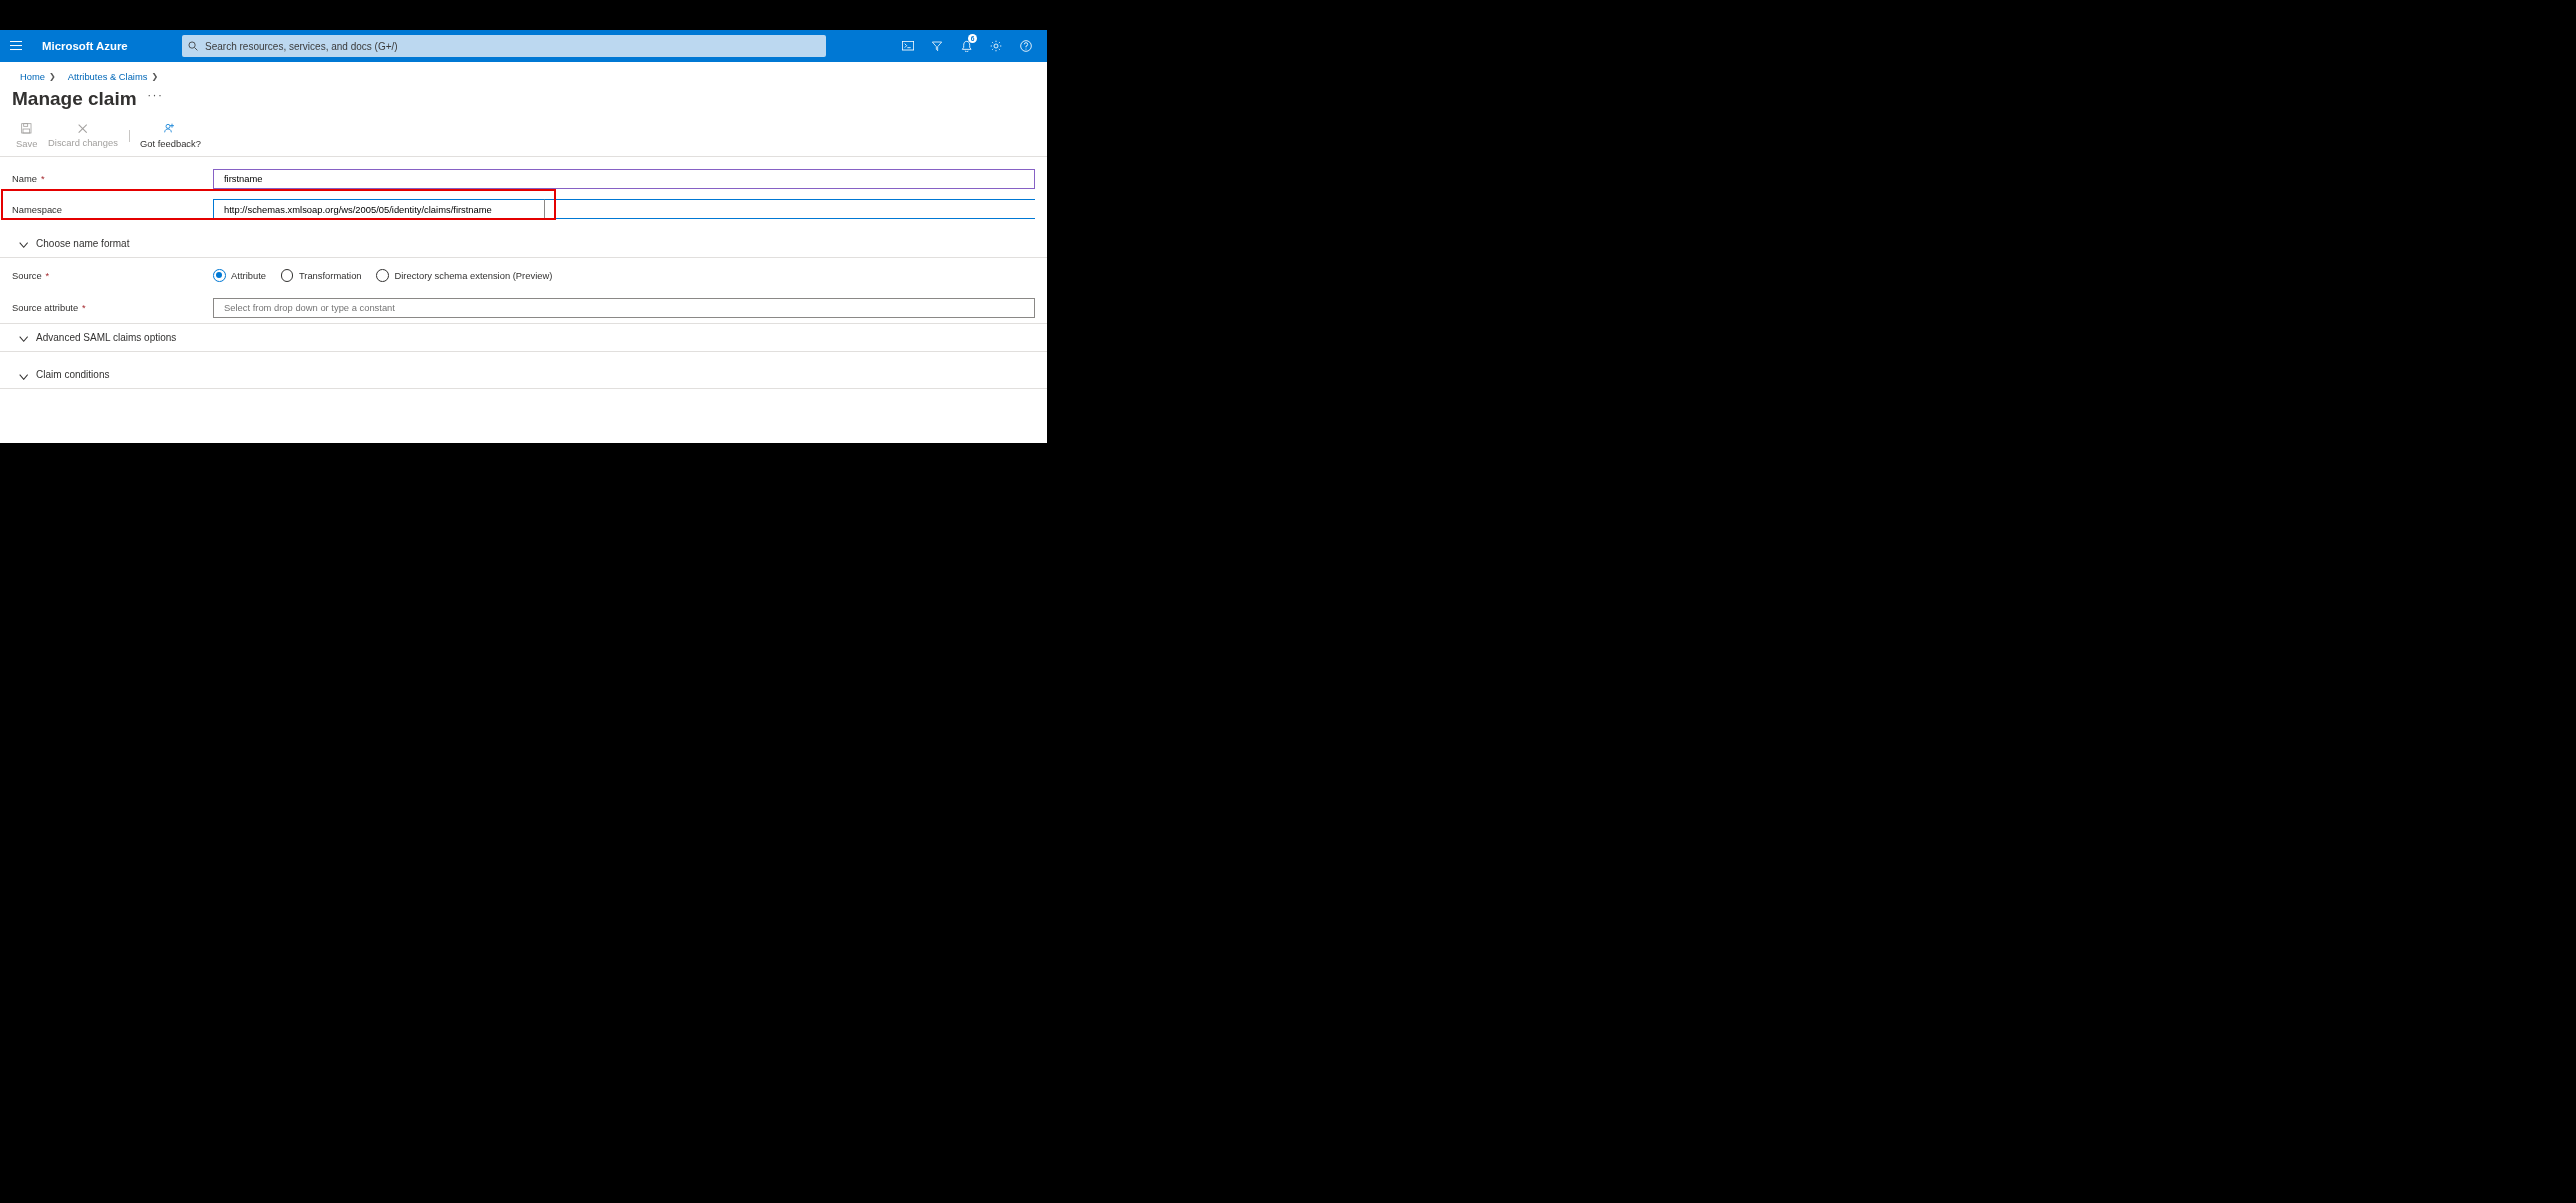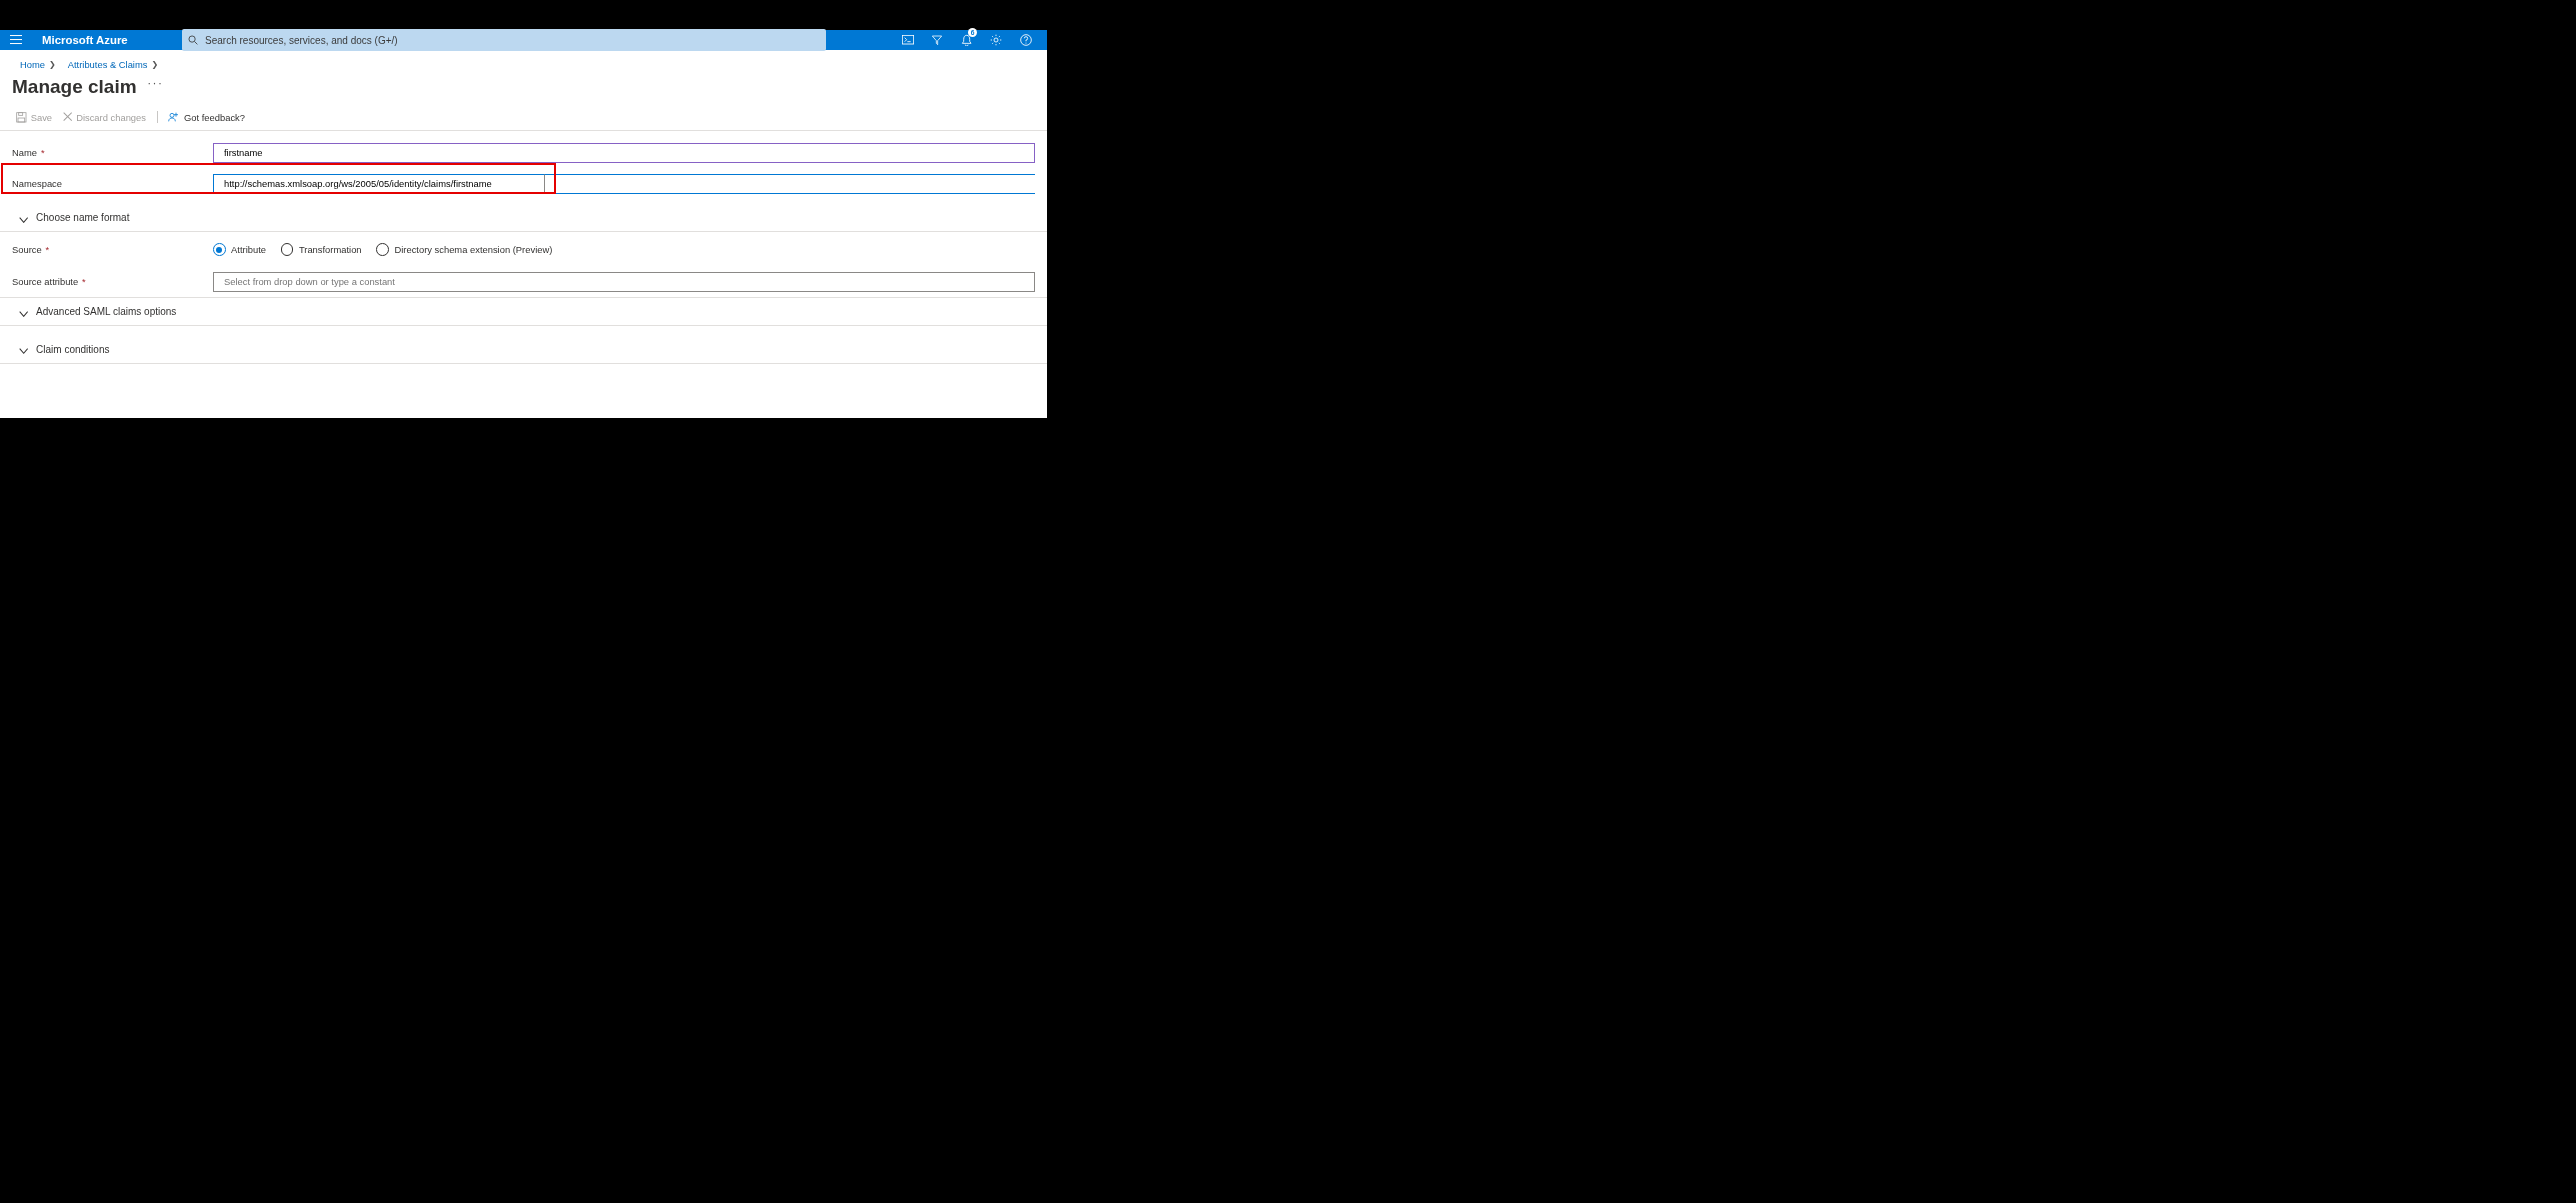--- a/index.html
+++ b/index.html
@@ -2,41 +2,41 @@
 <html style="font-size:10.7px"><head>
   <meta charset="utf-8">
   <style>
     * { margin: 0; padding: 0; box-sizing: border-box; font-family: "Segoe UI", Tahoma, Geneva, Verdana, sans-serif; }
     body { background: #000; width: 1047px; }
     .letterbox-top { height: 30px; background: #000; }
     .letterbox-bottom { height: 30px; background: #000; }
     .app { background: #fff; }
 
     
-    .topbar { background: #0078d4; height: 20px; display: flex; align-items: center; color: #fff; }
+    .topbar { background: #0078d4; height: 32px; display: flex; align-items: center; color: #fff; }
     .hamburger { width: 32px; display: flex; justify-content: center; align-items: center; cursor: pointer; }
     .brand { font-size: 11.4px; font-weight: 600; padding-left: 10px; padding-right: 54px; }
     .search { flex: 0 0 644px; background: #bcd8f0; height: 22px; border-radius: 2px; display: flex; align-items: center; padding: 0 6.7px; }
     .search-icon { color: #333; margin-right: 6.7px; }
     .search input { flex: 1; border: none; background: transparent; outline: none; font-size: 10px; color: #333; }
     .search input::placeholder { color: #3b3b3b; }
     .topbar-icons { margin-left: auto; display: flex; align-items: center; gap: 0; padding-right: 6.7px; }
     .topbar-icon { width: 29.5px; height: 32px; display: flex; align-items: center; justify-content: center; cursor: pointer; position: relative; }
     .badge { position: absolute; top: 4px; right: 4px; background: #fff; color: #0078d4; border-radius: 5.4px; font-size: 6.7px; font-weight: 600; min-width: 9.4px; height: 9.4px; display: flex; align-items: center; justify-content: center; padding: 0 2px; }
     .breadcrumb { padding: 9.4px 12px 2.7px 12px; font-size: 9.4px; display: flex; align-items: center; gap: 4px; }
     .breadcrumb a { color: #0067b8; text-decoration: none; cursor: pointer; padding-left: 8px; }
     .breadcrumb .chev { color: #555; font-size: 8px; }
     .page-title-row { display: flex; padding: 2.7px 12px 13.4px 12px; }
     .page-title { font-size: 19px; font-weight: 600; color: #323130; }
     .title-more { margin-left: 10.7px; color: #555; font-size: 12px; letter-spacing: 1.3px; cursor: pointer; }
 
     
     .toolbar { display: flex; align-items: center; padding: 0 12px 6.7px 12px; gap: 10.7px; border-bottom: 0.7px solid #e1dfdd; margin: 0 12px; }
     .toolbar { margin: 0; padding-left: 16px; padding-right: 12px;}
-    .toolbar-btn { display: flex; align-items: center; gap: 4px; color: #a19f9d; font-size: 9.4px; cursor: pointer; }
+    .toolbar-btn { display: flex; align-items: center; gap: 4px; color: #a19f9d; font-size: 9.4px; cursor: pointer; flex-direction: column; }
     .toolbar-btn.active { color: #323130; }
     .toolbar-sep { width: 0.7px; height: 12px; background: #c8c6c4; }
 
     
     .form { padding: 6.7px 0 0 0; }
     .form-row { display: flex; align-items: center; padding: 5.4px 12px; }
     .form-label { width: 201px; font-size: 9.4px; color: #323130; }
     .required { color: #a4262c; margin-left: 1.3px; }
     .form-control { flex: 1; }
     .form-input { width: 100%; height: 20px; border: 0.7px solid #8a8886; padding: 0 10px; font-size: 9.4px; outline: none; }

